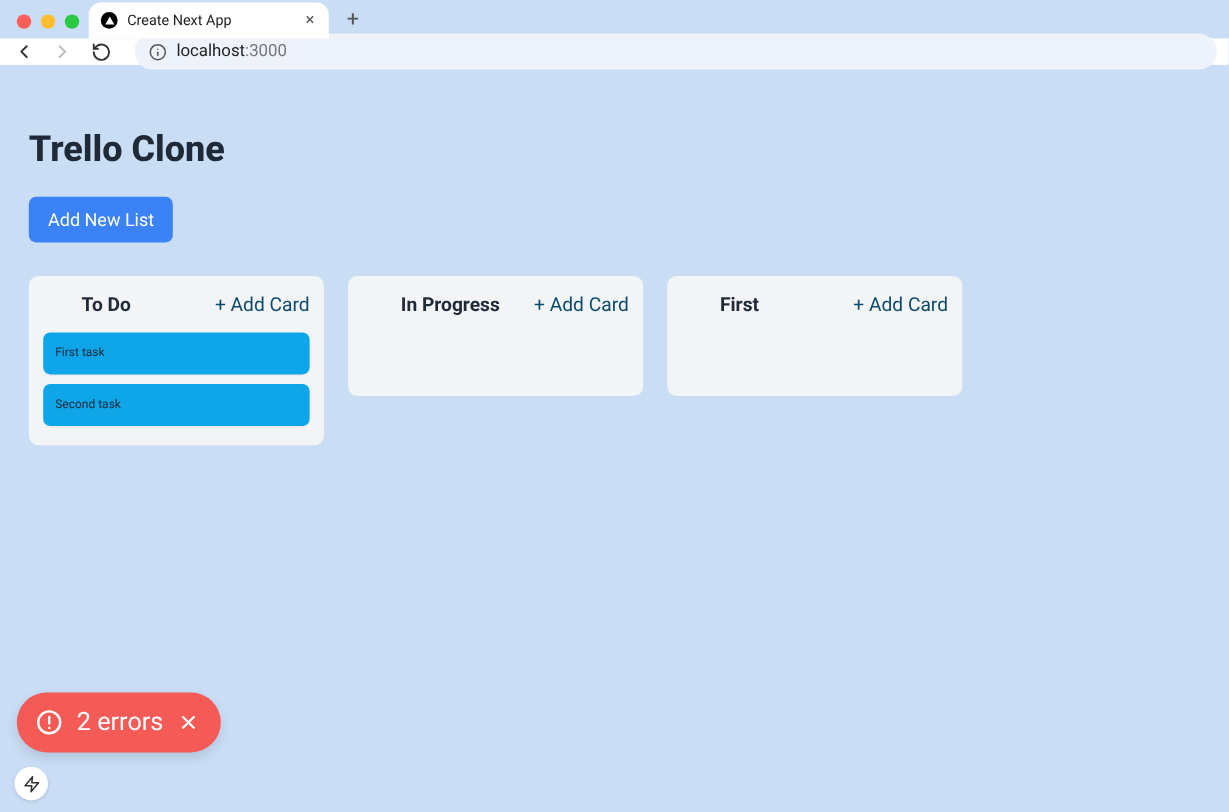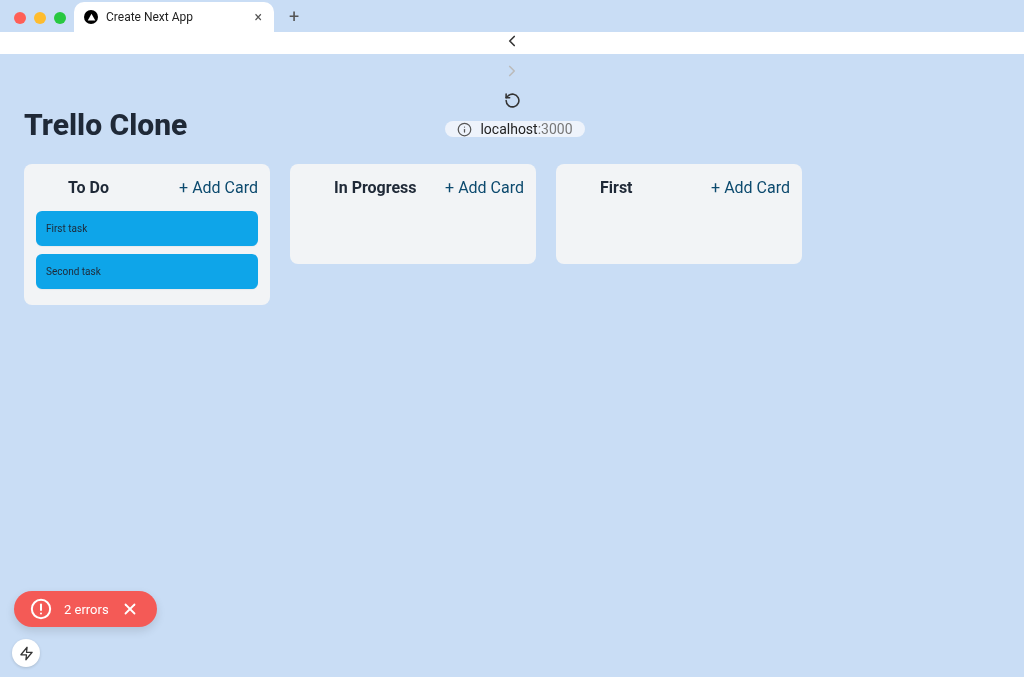--- a/index.html
+++ b/index.html
@@ -88,21 +88,20 @@
       margin-left: 6px;
       margin-bottom: 2px;
     }
     .toolbar {
       background: #fff;
       height: 22px;
       display: flex;
       align-items: center;
       padding: 0 10px;
       gap: 12px;
-      flex-direction: column;
     }
     .nav-btn {
       width: 20px;
       height: 20px;
       display: flex;
       align-items: center;
       justify-content: center;
       color: #444;
       cursor: pointer;
     }
@@ -195,26 +194,26 @@
     }
     .card:last-child { margin-bottom: 0; }
     
     .error-toast {
       position: absolute;
       left: 14px;
       bottom: 50px;
       background: #f45a56;
       color: #fff;
       border-radius: 26px;
-      height: 36px;
+      height: 50px;
       padding: 0 18px 0 16px;
       display: flex;
       align-items: center;
       gap: 12px;
-      font-size: 13px;
+      font-size: 21px;
       box-shadow: 0 4px 10px rgba(0,0,0,0.12);
     }
     .error-toast .err-icon, .error-toast .close-icon {
       display: flex;
       align-items: center;
       cursor: pointer;
     }
     
     .dev-indicator {
       position: absolute;
@@ -278,20 +277,21 @@
             <line x1="12" y1="8" x2="12.01" y2="8"></line>
           </svg>
       </span>
       <span class="url"><span class="host">localhost</span><span class="port">:3000</span></span>
     </div>
   </div>
 </div>
 
 <div class="page">
   <h1 class="page-title">Trello Clone</h1>
+  <button class="add-list-btn">Add New List</button>
   <div class="board">
 
     <div class="list">
       <div class="list-header">
         <span class="list-title">To Do</span>
         <span class="add-card">+ Add Card</span>
       </div>
       <div class="card">First task</div>
       <div class="card">Second task</div>
     </div>

